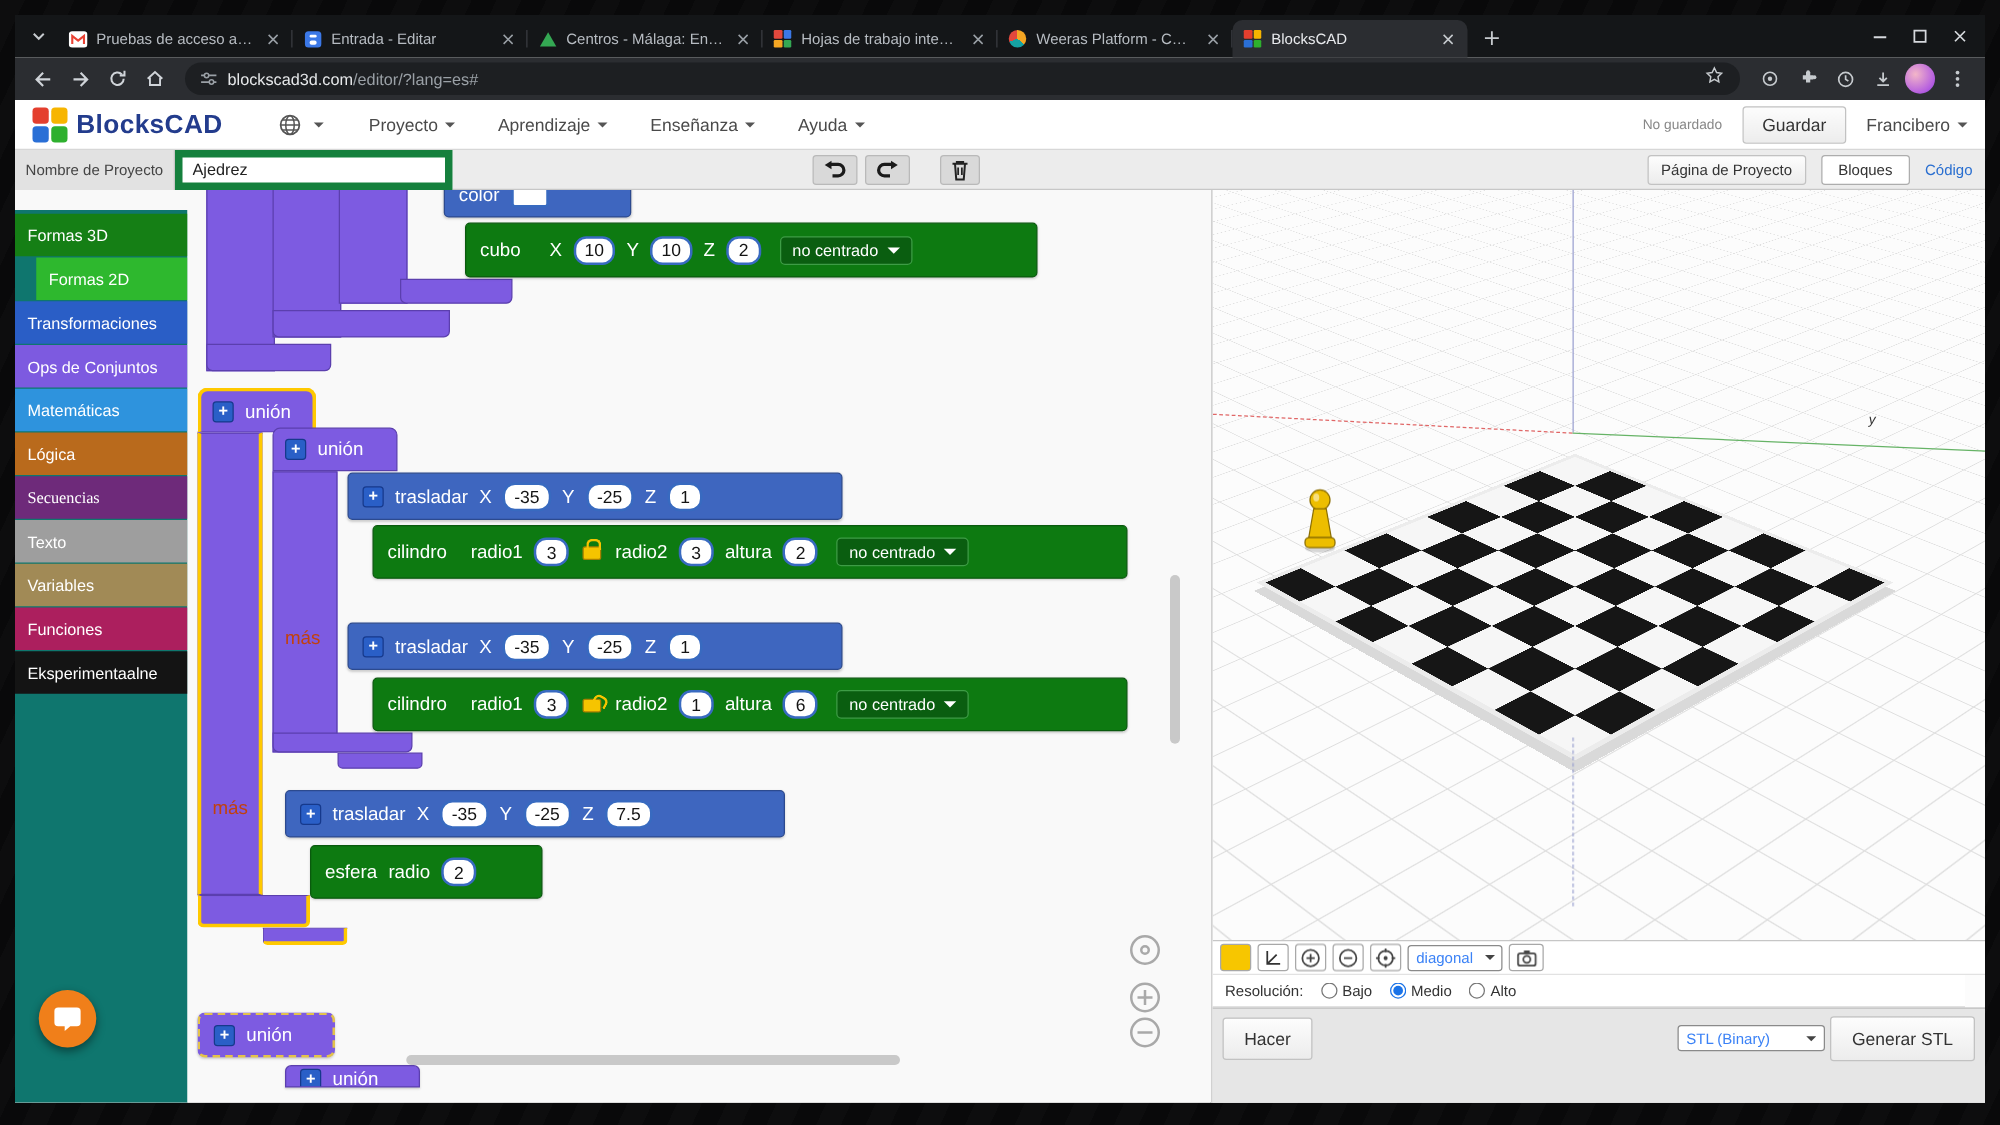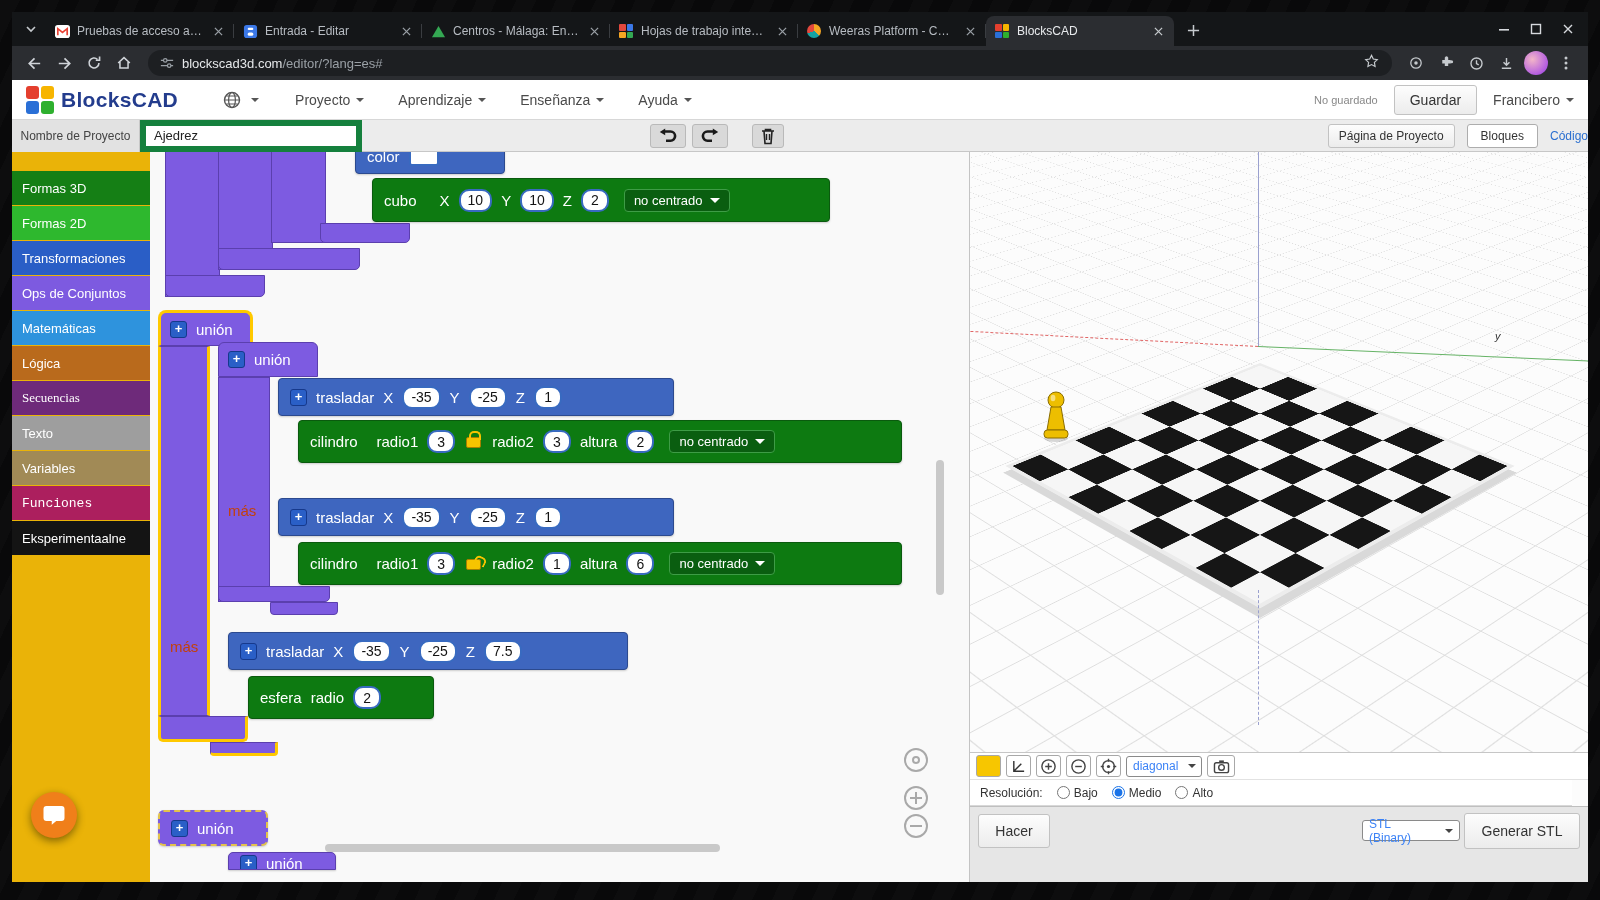--- a/index.html
+++ b/index.html
@@ -46,27 +46,27 @@
 .btn{border:1px solid #c2c2c2;background:linear-gradient(#fdfdfd,#ececec);border-radius:3px;color:#333;display:flex;align-items:center;justify-content:center}
 .btn-guardar{font-size:14px;padding:6px 15px}
 .useritem{font-size:14px;color:#4a4a4a;display:flex;align-items:center}
 
 .projectbar{position:absolute;left:0;top:108px;right:0;height:32px;background:#ececec;border-bottom:1px solid #c7c7c7;display:flex;align-items:center}
 .pname-label{width:128px;height:32px;background:#e2e2e2;border-right:1px solid #c7c7c7;font-size:12px;color:#444;display:flex;align-items:center;justify-content:center;flex:none}
 .pname-input{width:222px;height:32px;border:6px solid #15803d;font-size:13px;padding:0 8px;background:#fff;color:#222;font-family:"Liberation Sans",sans-serif}
 .pb-center{display:flex;align-items:center;gap:6px;margin-left:288px}
 .tbtn{width:36px;height:24px;background:#d9d9d9;border:1px solid #b9b9b9;border-radius:3px;display:flex;align-items:center;justify-content:center}
 .tbtn.trash{margin-left:18px;width:32px}
-.pb-right{margin-left:auto;display:flex;align-items:center;gap:12px;}
+.pb-right{margin-left:auto;display:flex;align-items:center;gap:12px;padding-right:10px}
 .btn-pagina{font-size:12px;padding:4px 10px}
 .btn-bloques{font-size:12px;padding:4px 13px;background:#fff;border:1px solid #adadad;border-radius:3px;color:#333}
 .btn-codigo{font-size:12px;color:#2a6fd0;background:none;border:none}
 
 .content{position:absolute;left:0;top:140px;right:0;bottom:0;background:#f9f9f9}
-.sidebar{position:absolute;left:0;top:0;width:138px;bottom:0;background:#eab308;padding-top:19px}
+.sidebar{position:absolute;left:0;top:16px;width:138px;bottom:0;background:#0f766e;padding-top:3px}
 .cat{height:34px;margin-bottom:1px;display:flex;align-items:center;padding-left:10px;color:#fff;font-size:13px}
 .workspace{position:absolute;left:138px;top:0;width:818px;bottom:0;background:#f9f9f9;overflow:hidden}
 .panel{position:absolute;left:957px;top:0;right:0;bottom:0;background:#fcfcfc;border-left:1px solid #c4c4c4;overflow:hidden}
 
 .pb{position:absolute;background:#7d5be1;border:1px solid #5b3fae}
 .y-l{border-left:3px solid #ffc900}.y-r{border-right:3px solid #ffc900}.y-t{border-top:3px solid #ffc900}.y-b{border-bottom:3px solid #ffc900}
 .blk-row{position:absolute;display:flex;align-items:center;gap:9px;padding:0 11px;border-radius:4px;color:#fff;font-size:15px;white-space:nowrap;box-shadow:0 1px 2px rgba(0,0,0,.18)}
 .blue{background:#3e66bf;border:1px solid #2c4a8f}
 .green{background:#0d7a11;border:1px solid #0a5a0e}
 .purp{background:#7d5be1;border:1px solid #5b3fae}
@@ -101,21 +101,21 @@
 .vrow1{position:absolute;left:0;right:0;top:600px;height:28px;background:#fff;border-top:1px solid #c6c6c6;border-bottom:1px solid #e2e2e2;display:flex;align-items:center;gap:5px;padding:0 6px}
 .vbtn{width:25px;height:22px;background:#fff;border:1px solid #a8a8a8;border-radius:3px;display:flex;align-items:center;justify-content:center;flex:none}
 .vswatch{background:#f7c600}
 .fsel{height:21px;background:#fff;border:1px solid #8a8a8a;border-radius:3px;font-size:12px;color:#3b82f6;display:flex;align-items:center;padding:0 6px;gap:10px}
 .fsel::after{content:"";width:0;height:0;border:4px solid transparent;border-top-color:#444;margin-top:4px}
 .vrow2{position:absolute;left:0;right:16px;top:628px;height:26px;background:#fff;border-bottom:1px solid #d8d8d8;display:flex;align-items:center;padding:0 10px;gap:14px;font-size:12px;color:#333}
 .vrow2 label{display:flex;align-items:center;gap:4px}
 input[type=radio]{accent-color:#1a73e8;width:13px;height:13px;margin:0}
 .vrow3{position:absolute;left:0;right:0;top:654px;bottom:0;background:#e6e6e6;border-top:1px solid #bfbfbf}
 .btn-hacer{position:absolute;left:8px;top:7px;width:72px;height:34px;font-size:14px}
-.stl-sel{position:absolute;right:128px;top:13px;width:98px}
+.stl-sel{position:absolute;right:128px;top:13px;width:118px}
 .btn-gen{position:absolute;right:8px;top:6px;width:116px;height:36px;font-size:14px}
 .chat{position:absolute;left:31px;top:792px;width:46px;height:46px;border-radius:50%;background:#f07f1a;box-shadow:0 3px 8px rgba(0,0,0,.45);display:flex;align-items:center;justify-content:center}
 </style>
 </head>
 <body>
 
 <div class="stage">
 <div class="window">
 
   <div class="tabbar">
@@ -377,21 +377,21 @@
       <button class="btn-codigo">Código</button>
     </div>
   </div>
 
   <div class="content">
 
     <div class="sidebar">
       <div class="cat" style="background-color: rgb(21, 127, 21);">
             <span>Formas 3D</span>
           </div>
-      <div class="cat" style="background-color: rgb(46, 184, 46);">
+      <div class="cat" style="background-color: rgb(46, 184, 46); margin-left: 17px;">
             <span>Formas 2D</span>
           </div>
       <div class="cat" style="background-color: rgb(42, 94, 198);">
             <span>Transformaciones</span>
           </div>
       <div class="cat" style="background-color: rgb(125, 90, 224);">
             <span>Ops de Conjuntos</span>
           </div>
       <div class="cat" style="background-color: rgb(46, 147, 221);">
             <span>Matemáticas</span>
@@ -401,21 +401,21 @@
           </div>
       <div class="cat" style="background-color: rgb(110, 42, 122); font-family: Liberation Serif, serif;">
             <span>Secuencias</span>
           </div>
       <div class="cat" style="background-color: rgb(158, 158, 158);">
             <span>Texto</span>
           </div>
       <div class="cat" style="background-color: rgb(161, 138, 86);">
             <span>Variables</span>
           </div>
-      <div class="cat" style="background-color: rgb(172, 31, 94); font-family: Liberation Mono, monospace;">
+      <div class="cat" style="background-color: rgb(172, 31, 94);">
             <span>Funciones</span>
           </div>
       <div class="cat" style="background-color: rgb(20, 20, 20);">
             <span>Eksperimentaalne</span>
           </div>
     </div>
 
     <div class="workspace">
 
       <div class="pb" style="left:15px;top:-12px;width:55px;height:157px"></div>

